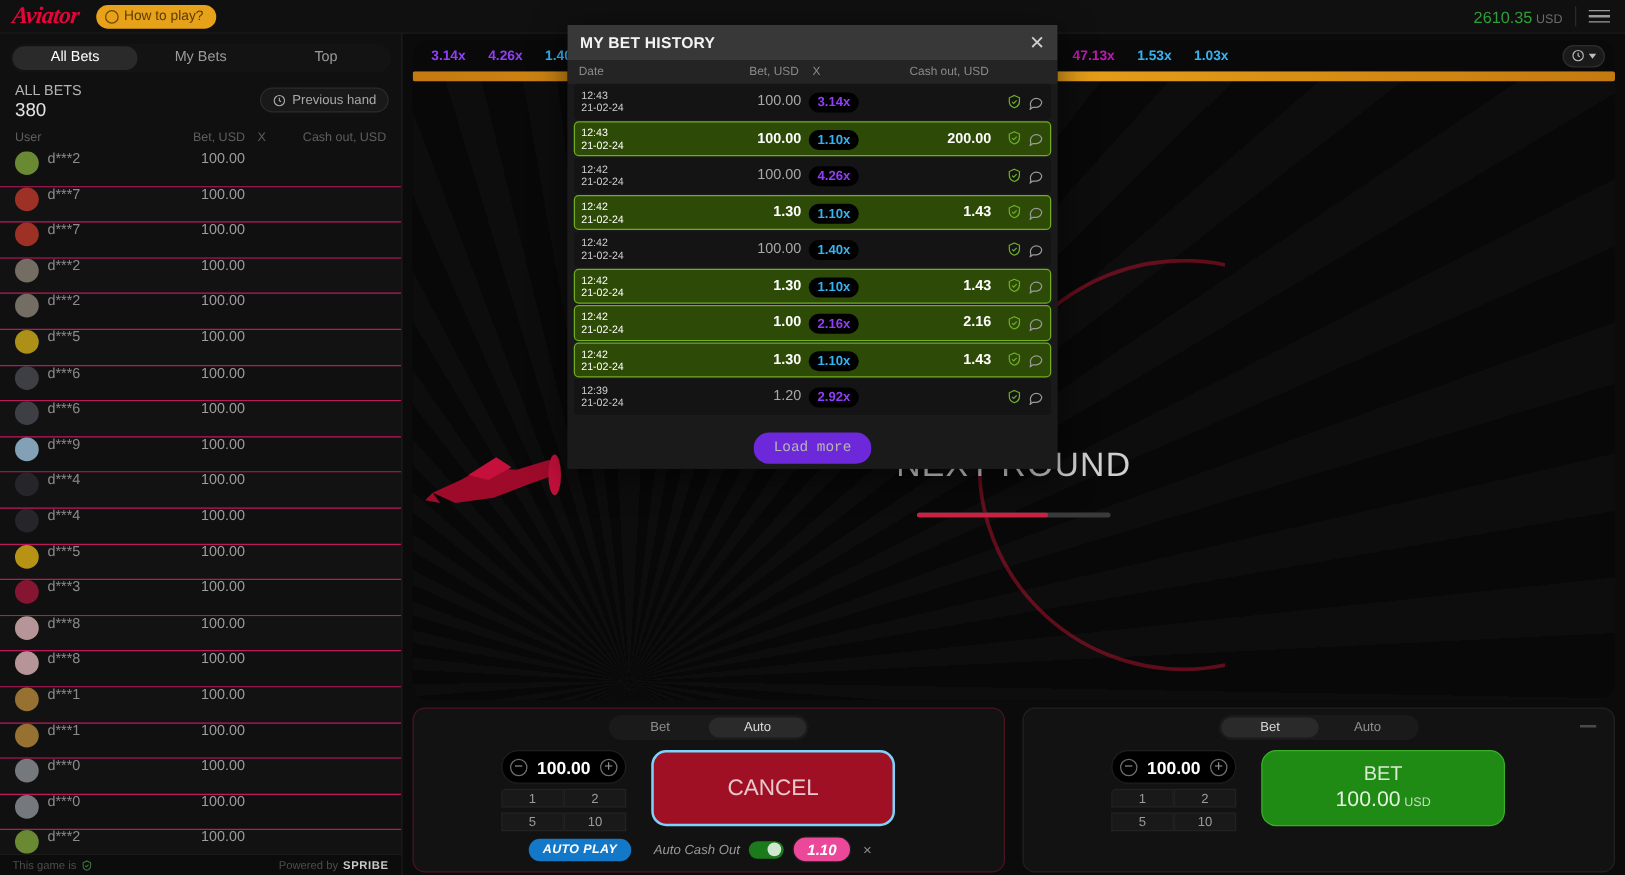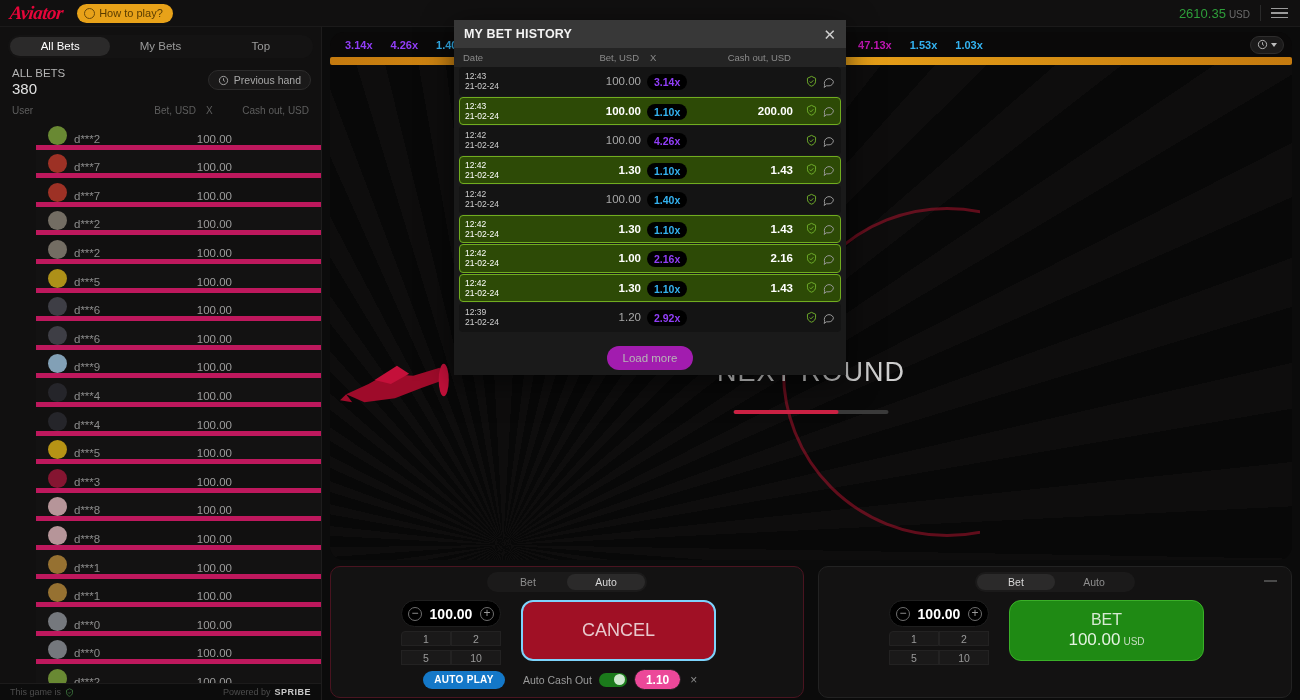--- a/index.html
+++ b/index.html
@@ -85,22 +85,22 @@
   .list-head {
     display: flex; padding: 4px 12px 5px 12px;
     font-size: 10px; color: #5e5e5e;
   }
   .lh-user { width: 120px; }
   .lh-bet { width: 64px; text-align: right; }
   .lh-x { width: 44px; padding-left: 10px; }
   .lh-cash { flex: 1; text-align: right; }
   .bet-list { flex: 1; overflow: hidden; }
   .bet-row {
-    display: flex; align-items: flex-end; height: 28.6px;
-    padding: 0 12px; border-bottom: 5px solid #be185d; margin-left: 36px;
+    display: flex; align-items: flex-start; height: 28.6px;
+    padding: 0 12px; border-bottom: 1px solid #be185d;
   }
   .bet-row:nth-child(even) { background: #131212; }
   .avatar {
     width: 19px; height: 19px; border-radius: 50%;
     margin-right: 7px; flex-shrink: 0;
     background-size: cover; opacity: .8;
   }
   .uname { width: 94px; font-size: 11.5px; color: #8b8b8b; }
   .ubet { width: 64px; text-align: right; font-size: 11.5px; color: #9c9c9c; }
   .ux { width: 44px; }
@@ -225,21 +225,21 @@
     cursor: pointer; margin-top: 0px;
   }
   .cancel-btn { background: #a01025; border: 2px solid #7dd3fc; }
   .cancel-btn .lbl { font-size: 18px; color: #e8c8cc; }
   .bet-btn { background: #28a008; background: #1f8a14; border: 1px solid #3ab028; }
   .bet-btn .lbl { font-size: 16px; color: #d7ead2; }
   .bet-btn .sub { font-size: 17px; color: #e4f3e0; margin-top: 1px; }
   .bet-btn .sub .cur { font-size: 10px; color: #c5dcbf; margin-left: 3px; }
   .bottom-row {
     position: absolute; left: 0; bottom: 7px; width: 100%;
-    display: flex; align-items: center; padding: 0 14px;
+    display: flex; align-items: center; padding: 0 14px; font-style: italic;
   }
   .autoplay {
     width: 82px; height: 18px; border-radius: 9px;
     background: #1478c8; color: #fff; font-size: 10px; font-weight: bold;
     display: flex; align-items: center; justify-content: center;
     margin-left: 78px; cursor: pointer; letter-spacing: .3px;
   }
   .acashout { margin-left: 18px; display: flex; align-items: center; gap: 7px; }
   .acashout .lbl { font-size: 10.5px; color: #9a9a9a; }
   .toggle {
@@ -303,22 +303,22 @@
     display: inline-block; background: #000; border-radius: 9px;
     padding: 2px 7px; font-size: 10.5px; font-weight: bold;
   }
   .h-x.blue { color: #34b3f1; }
   .h-x.purple { color: #913ef8; }
   .h-cash { flex: 1; text-align: right; font-size: 11.5px; color: #fff; font-weight: bold; padding-right: 4px; }
   .h-icons { display: flex; align-items: center; gap: 4px; width: 38px; justify-content: flex-end; }
   .h-icons svg { width: 13px; height: 13px; cursor: pointer; }
   .loadmore-wrap { display: flex; justify-content: center; padding-top: 13px; }
   .loadmore {
-    background: #a21caf; color: #b6b6b6; font-size: 11.5px;
-    border-radius: 12px; padding: 6px 16px; cursor: pointer;
+    background: #6d28d9; color: #b6b6b6; font-size: 11.5px;
+    border-radius: 12px; padding: 6px 16px; cursor: pointer; font-family: Liberation Mono, monospace;
   }
 </style>
 </head>
 <body>
 
 <div id="app">
 
   <div class="topbar">
     <div class="logo">Aviator</div>
     <div class="howtoplay">

